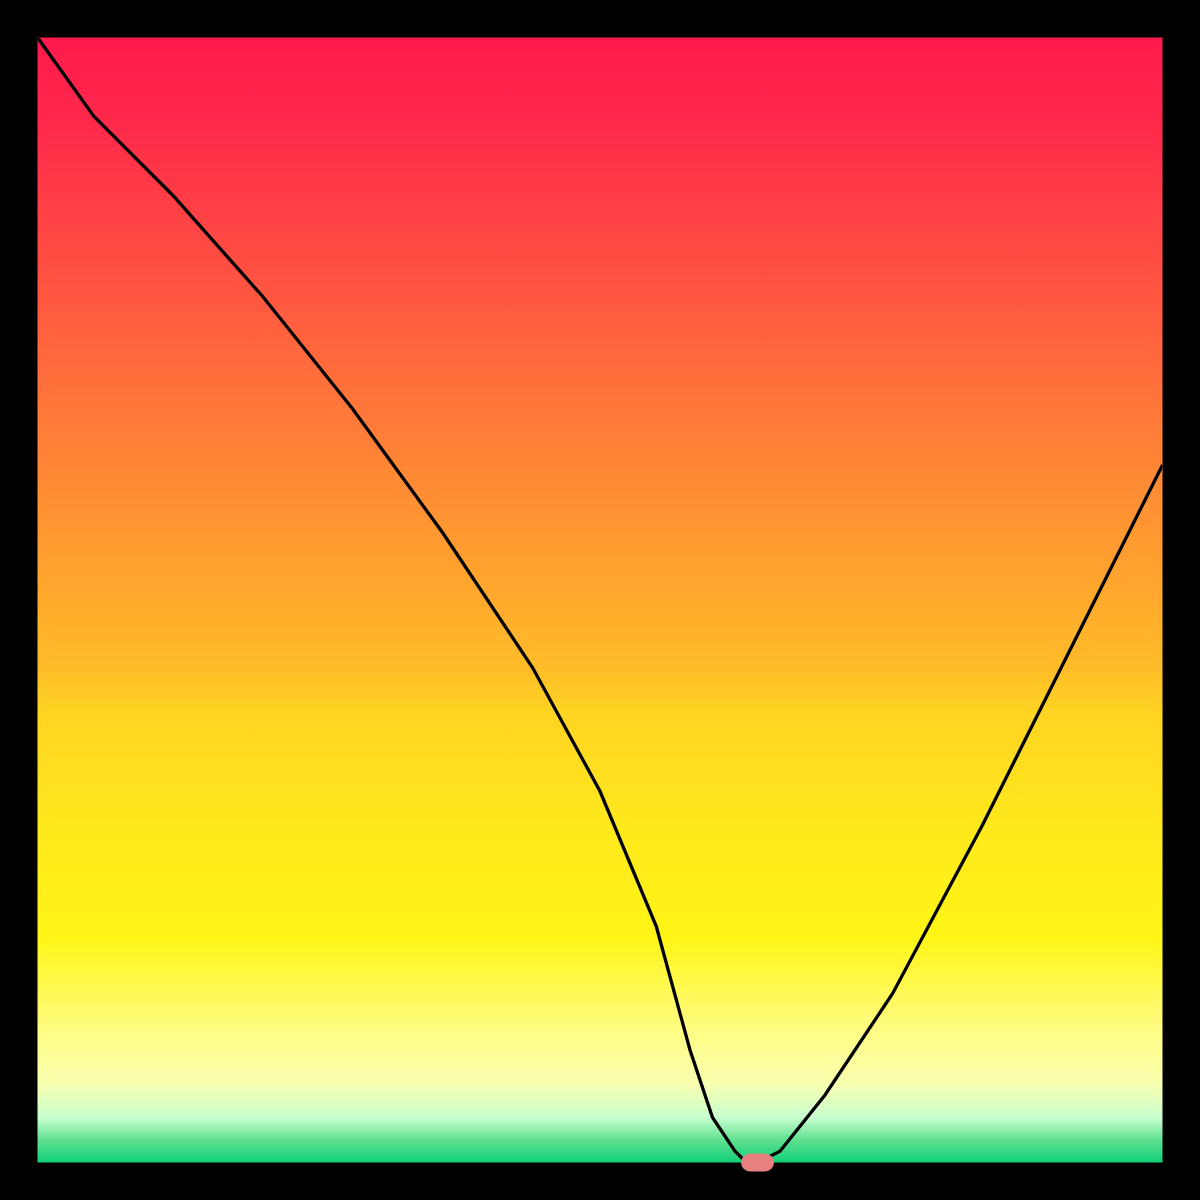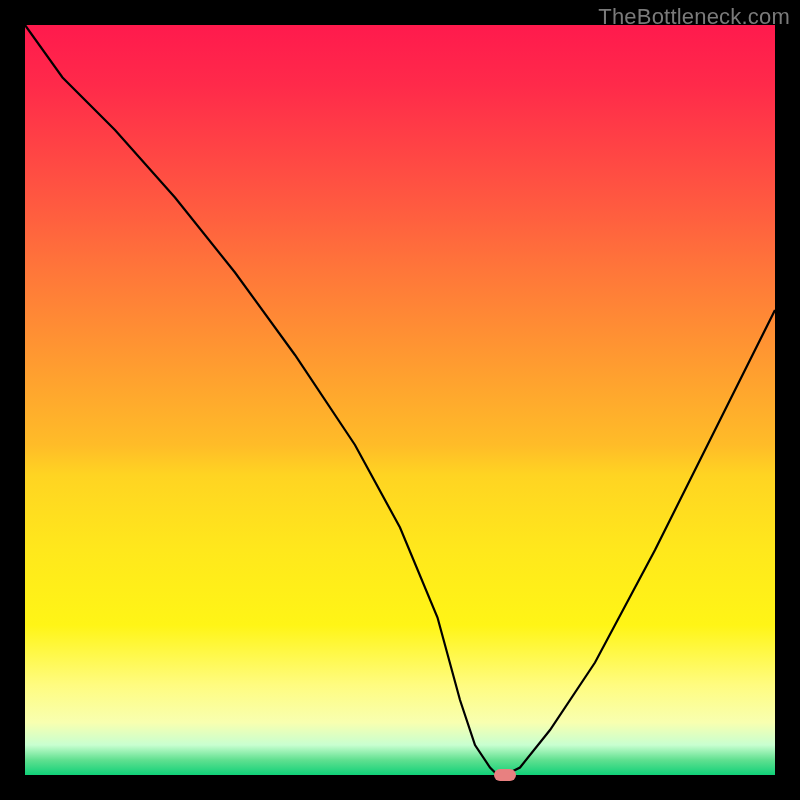--- a/index.html
+++ b/index.html
@@ -73,14 +73,13 @@
 <div class="chart-container">
 
   <div class="plot-area"></div>
 
   <svg class="curve" viewBox="0 0 750 750" preserveAspectRatio="none">
     <path id="curve-path" d="M0.0 0.0 L37.5 52.5 L90.0 105.0 L150.0 172.5 L210.0 247.5 L270.0 330.0 L330.0 420.0 L375.0 502.5 L412.5 592.5 L435.0 675.0 L450.0 720.0 L465.0 742.5 L472.5 750.0 L480.0 750.0 L495.0 742.5 L525.0 705.0 L570.0 637.5 L630.0 525.0 L690.0 405.0 L750.0 285.0" fill="none" stroke="#000" stroke-width="2.2"></path>
   </svg>
 
   <div id="marker" class="marker" style="left: 505px; top: 775px; background: rgb(232, 128, 128);"></div>
 
-  <div class="watermark">TheBottleneck.com</div>
 </div>
 
 </body></html>

